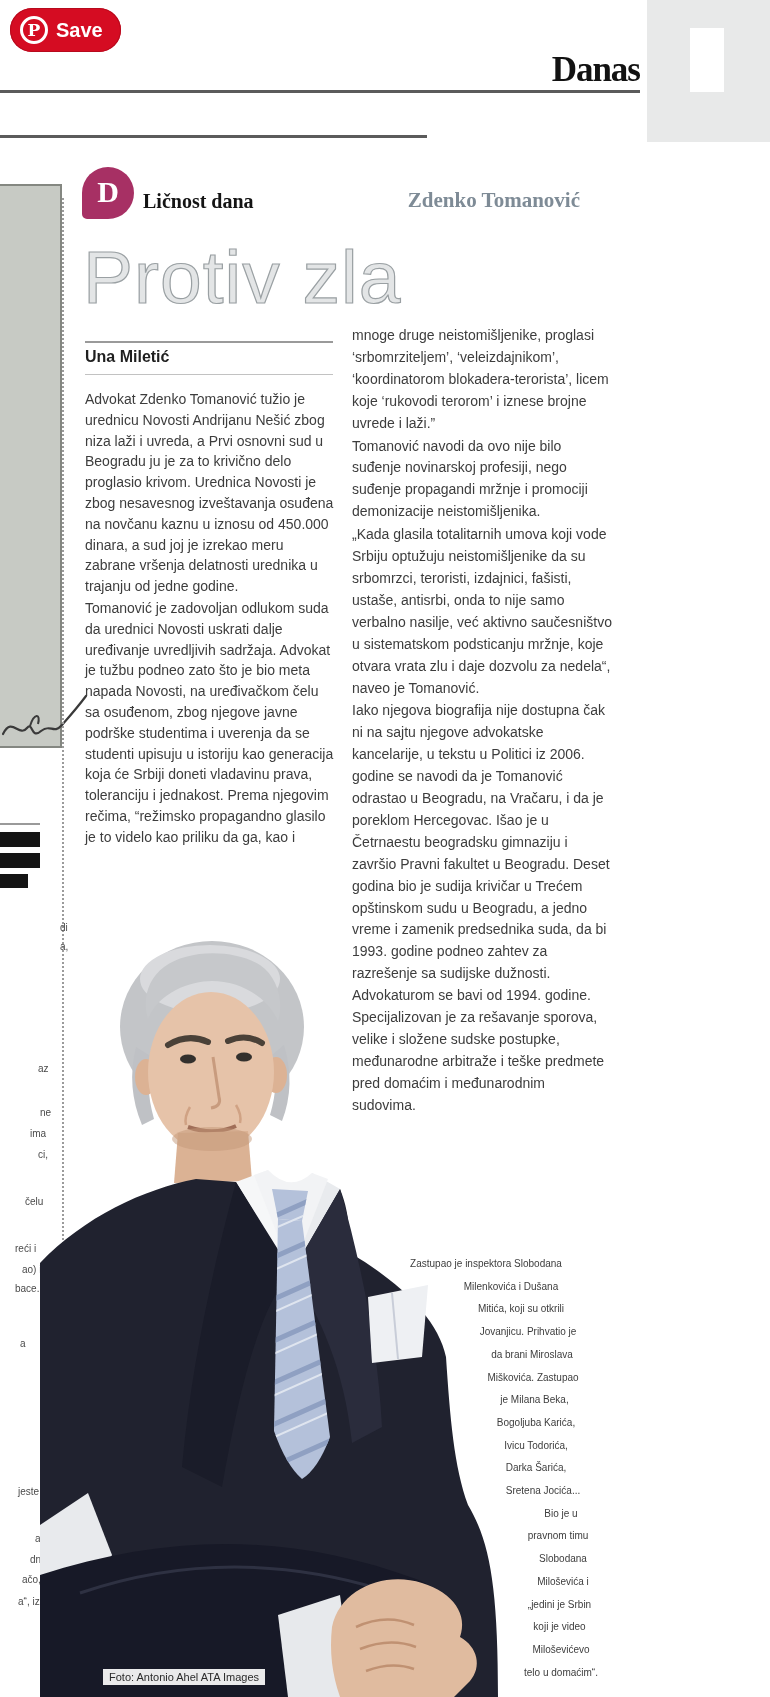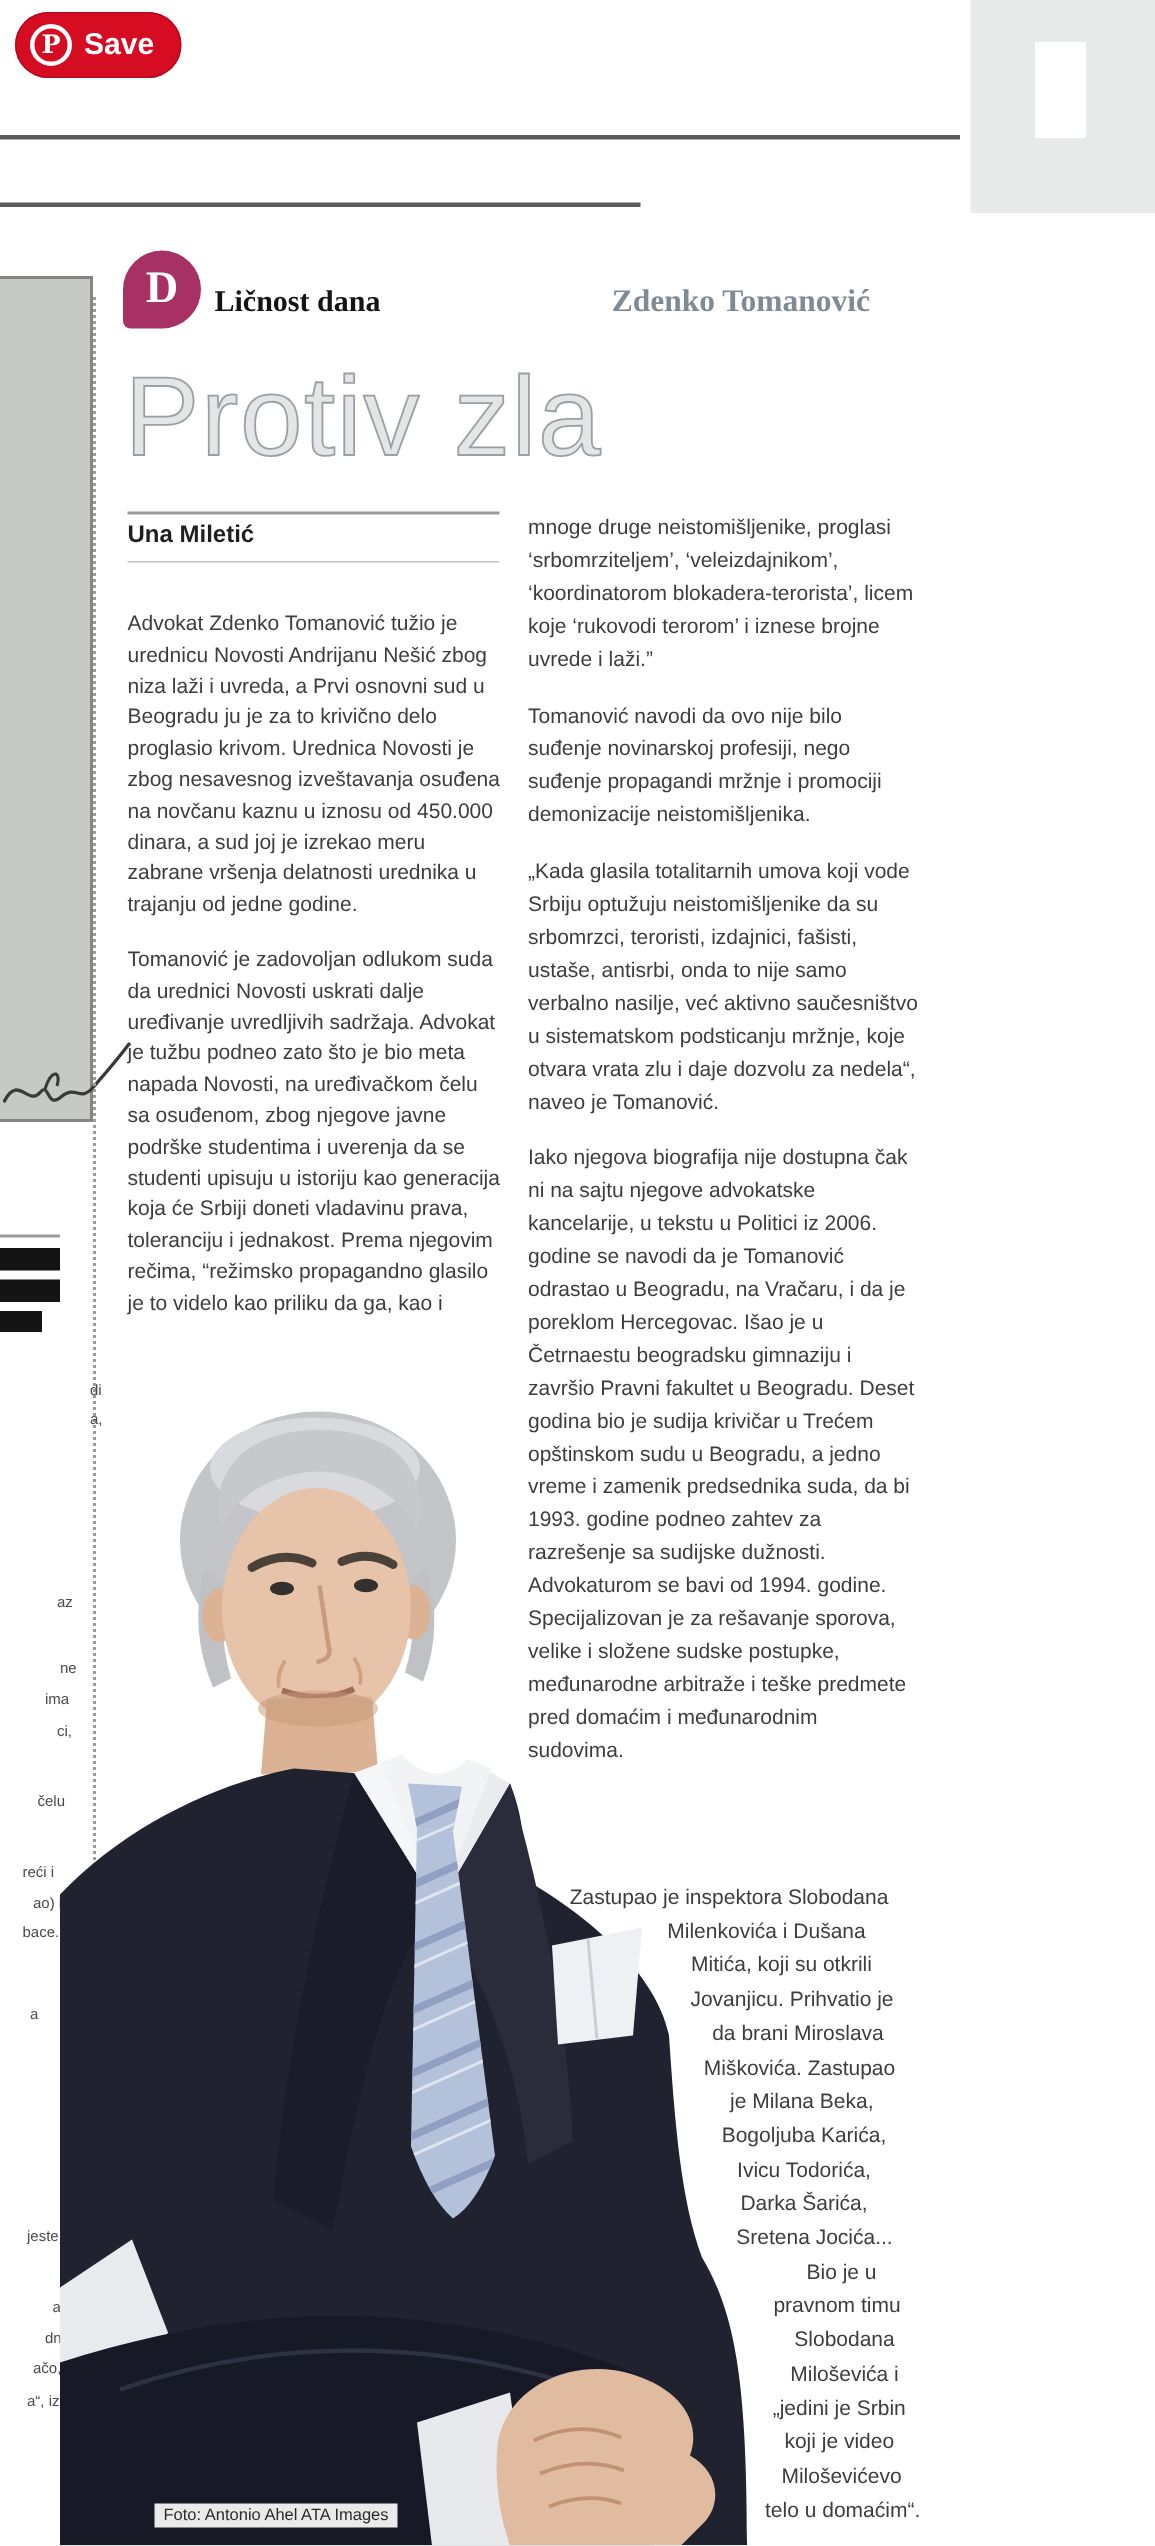--- a/index.html
+++ b/index.html
@@ -41,41 +41,42 @@
   .headline{position:absolute;left:83px;top:234px;font-size:75px;font-weight:400;letter-spacing:1px;
             color:#e3e5e6;-webkit-text-stroke:1.2px #9aa0a3;}
   
   .byline-rule-a{position:absolute;left:85px;top:341px;width:248px;height:2px;background:#9a9a9a;}
   .byline{position:absolute;left:85px;top:348px;font-size:16px;font-weight:bold;color:#1f1f1f;}
   .byline-rule-b{position:absolute;left:85px;top:374px;width:248px;height:1px;background:#c2c2c2;}
   
   .col{position:absolute;font-size:14px;color:#3d3d3d;}
   .col-left{left:85px;top:389px;width:249px;line-height:20.8px;}
   .col-right{left:352px;top:325px;width:260px;line-height:21.9px;}
-  .para{margin:16px 0 1px 0;}
-  .wrap-col{position:absolute;left:352px;top:1253px;width:260px;font-size:14px;color:#3d3d3d;line-height:22.7px;}
+  .para{margin:0 0 1px 0;}
+  .wrap-col{position:absolute;left:352px;top:1253px;width:260px;font-size:10px;color:#3d3d3d;line-height:22.7px;}
   .wrapline{margin-left:calc(var(--indent)*1px);text-align:center;white-space:nowrap;}
   
   .portrait{position:absolute;left:40px;top:927px;width:600px;height:770px;}
   .credit{position:absolute;left:103px;top:1669px;background:rgba(246,246,246,.95);
           padding:2px 6px;font-size:11px;color:#2b2b2b;white-space:nowrap;}
 </style>
 </head>
 <body>
 
 <div class="page">
 
   <div class="tr-gray"></div>
   <div class="tr-gray-notch"></div>
 
   <div class="pin-save">
     <span class="pin-ic">P</span>
     <span class="pin-label">Save</span>
   </div>
 
+  <div class="masthead">Danas</div>
   <div class="rule1"></div>
   <div class="rule2"></div>
 
   <div class="margin-box"></div>
   <svg class="sig-svg" viewBox="0 0 90 64">
     <path d="M3 48 C 12 30 19 52 27 42 C 33 35 31 54 41 45 C 51 37 53 49 62 39 C 69 31 77 22 86 10" stroke="#3a3a3a" stroke-width="2.2" fill="none" stroke-linecap="round"></path>
     <path d="M30 40 c 4 -13 11 -13 8 -2" stroke="#3a3a3a" stroke-width="2" fill="none"></path>
   </svg>
   <div class="dotted-v"></div>
   <div class="thinline"></div>

